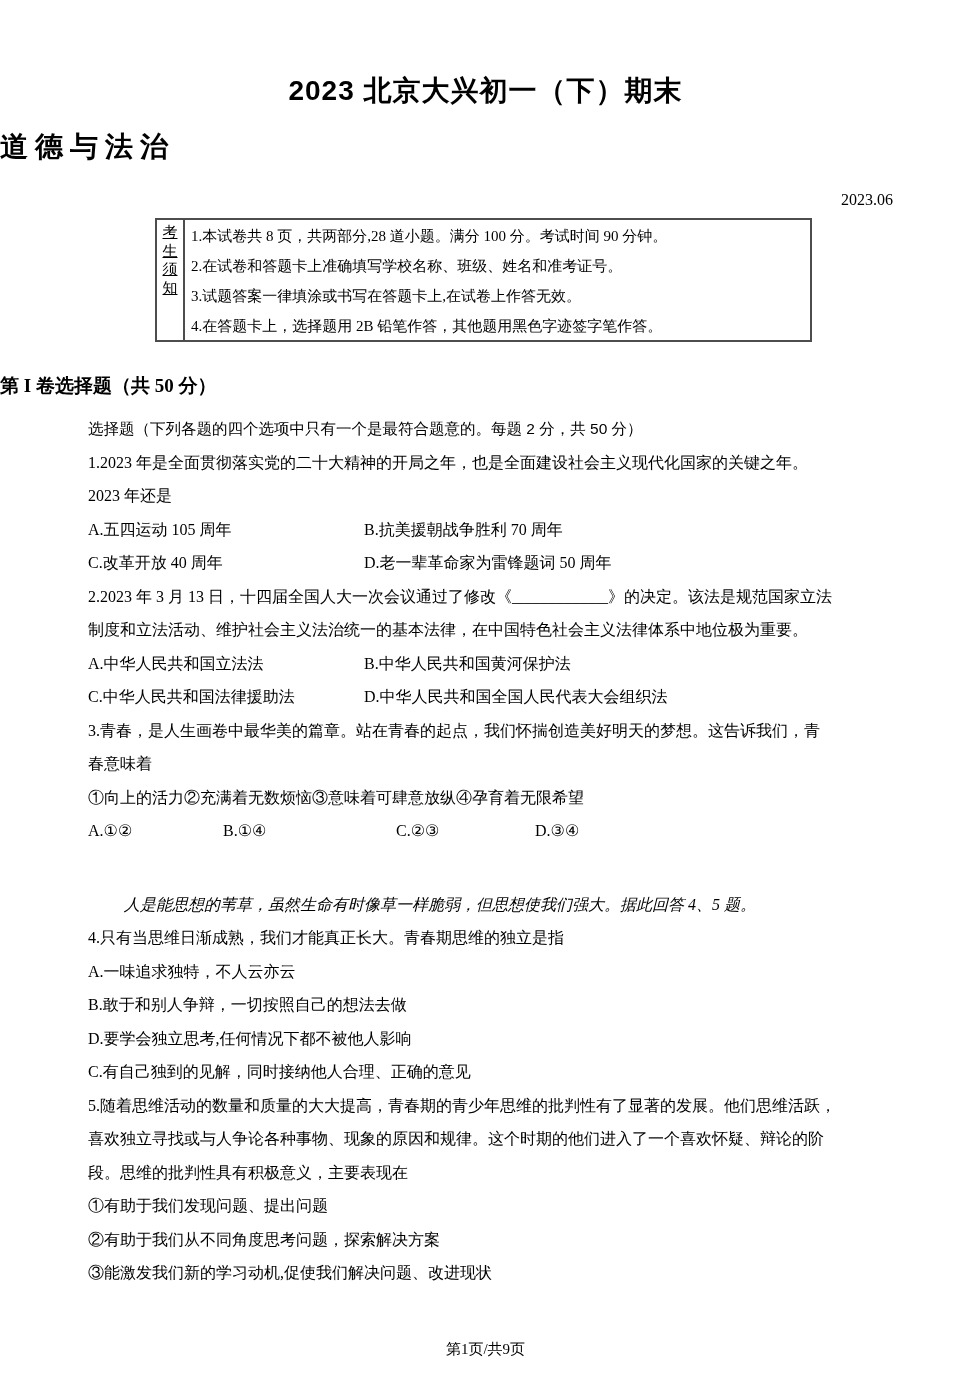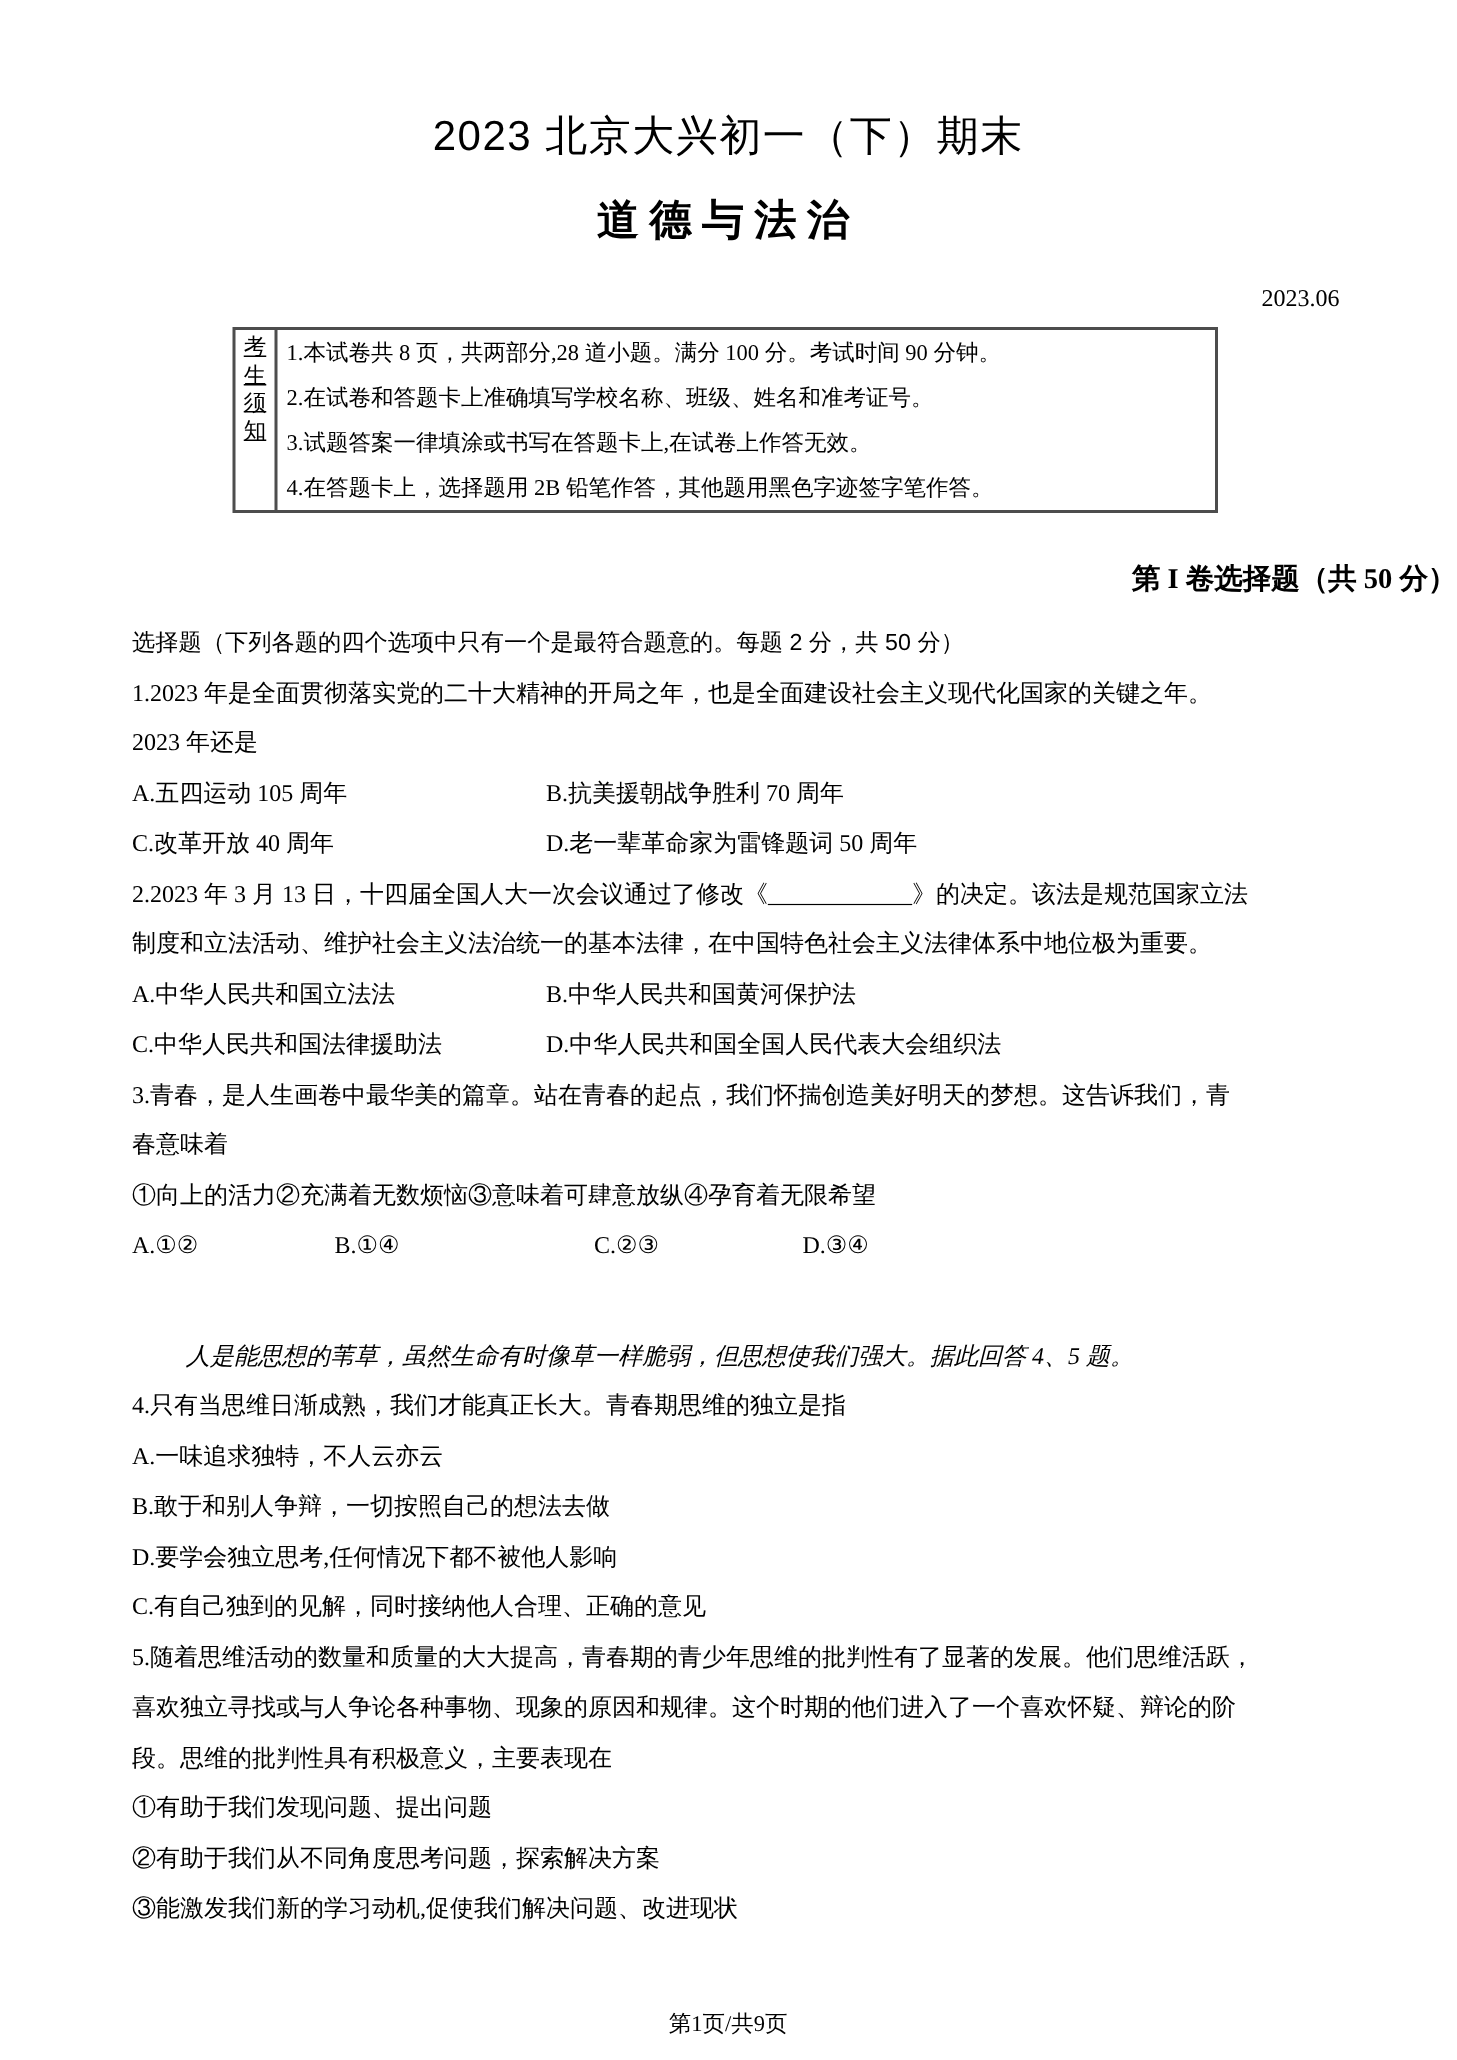--- a/index.html
+++ b/index.html
@@ -10,29 +10,29 @@
     background: #ffffff;
     color: #000000;
     font-family: "Liberation Serif", "DejaVu Serif", serif;
     overflow: hidden;
   }
   .page-title {
     position: absolute;
     top: 72px; left: 0; right: 0;
     text-align: center;
     font-family: "Liberation Sans", "DejaVu Sans", sans-serif;
-    font-weight: normal;
+    font-weight: bold;
     font-size: 28px;
     letter-spacing: 1px;
     white-space: nowrap;
   }
   .subject-title {
     position: absolute;
     top: 128px; left: 0; right: 0;
-    text-align: center;
+    text-align: left;
     font-family: "Liberation Sans", "DejaVu Sans", sans-serif;
     font-weight: bold;
     font-size: 28px;
     letter-spacing: 7px;
     white-space: nowrap;
   }
   .exam-date {
     position: absolute;
     top: 191px; right: 78px;
     font-size: 16px;
@@ -69,21 +69,21 @@
     box-sizing: border-box;
   }
   .notice-item {
     font-size: 15px;
     line-height: 30px;
     white-space: nowrap;
   }
   .section-heading {
     position: absolute;
     top: 373px; left: 0; right: 0;
-    text-align: right;
+    text-align: left;
     font-weight: bold;
     font-size: 19px;
     white-space: nowrap;
   }
   .content {
     position: absolute;
     top: 412px; left: 88px;
     width: 806px;
     font-size: 16px;
   }

